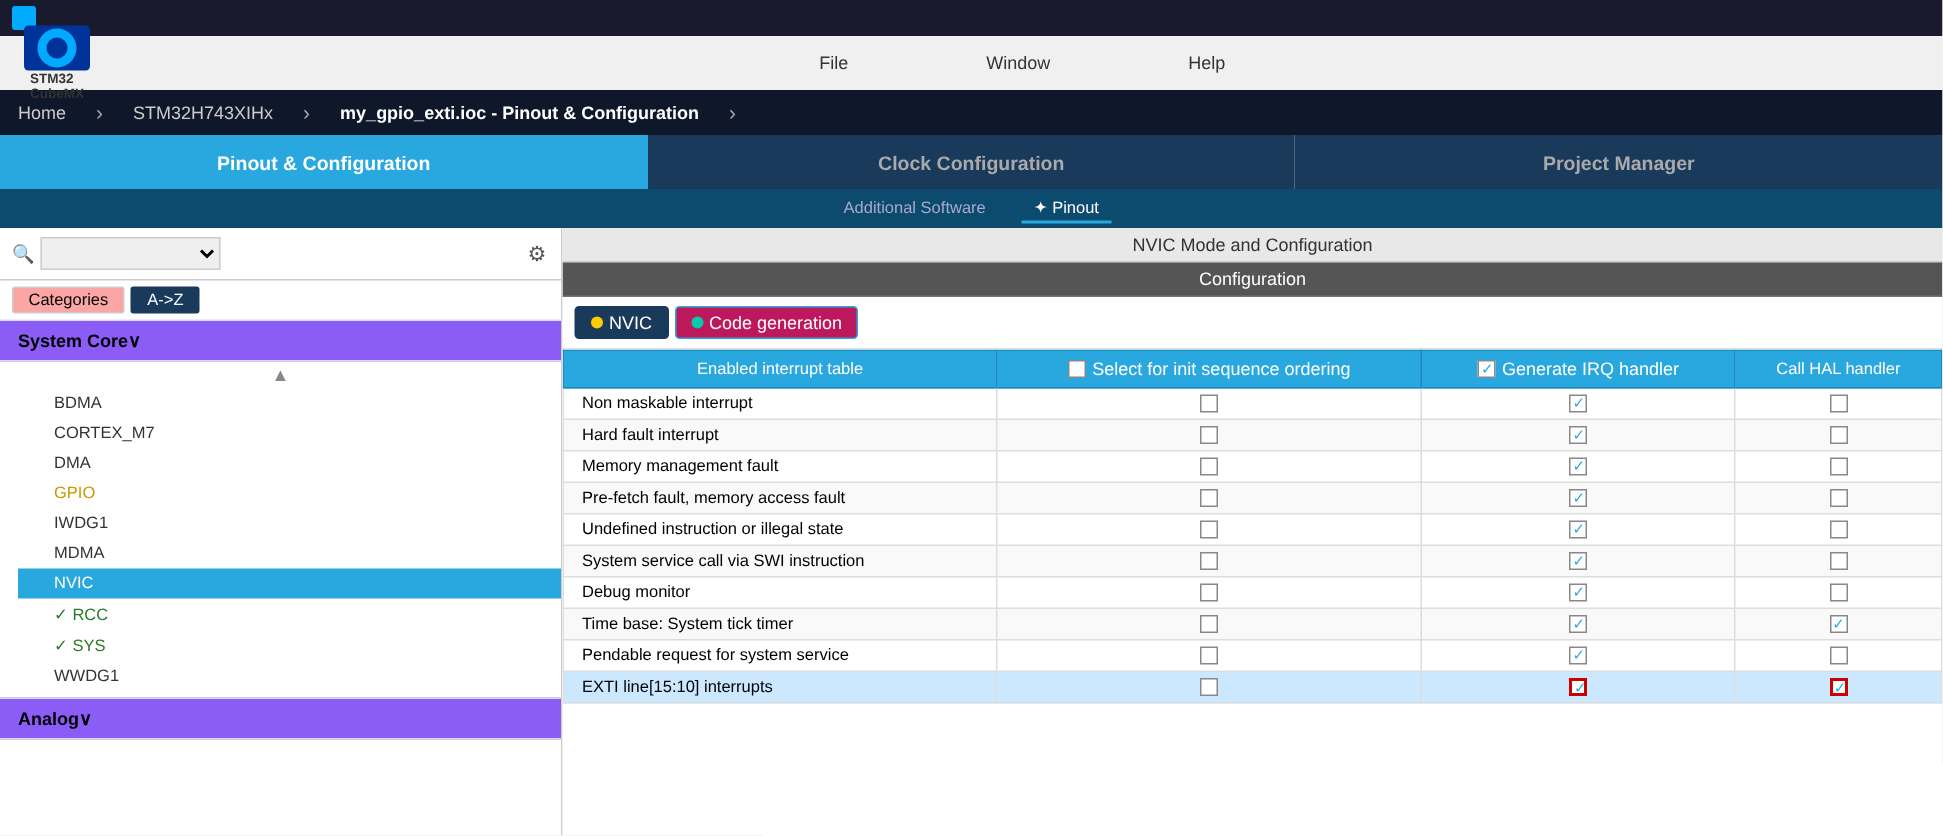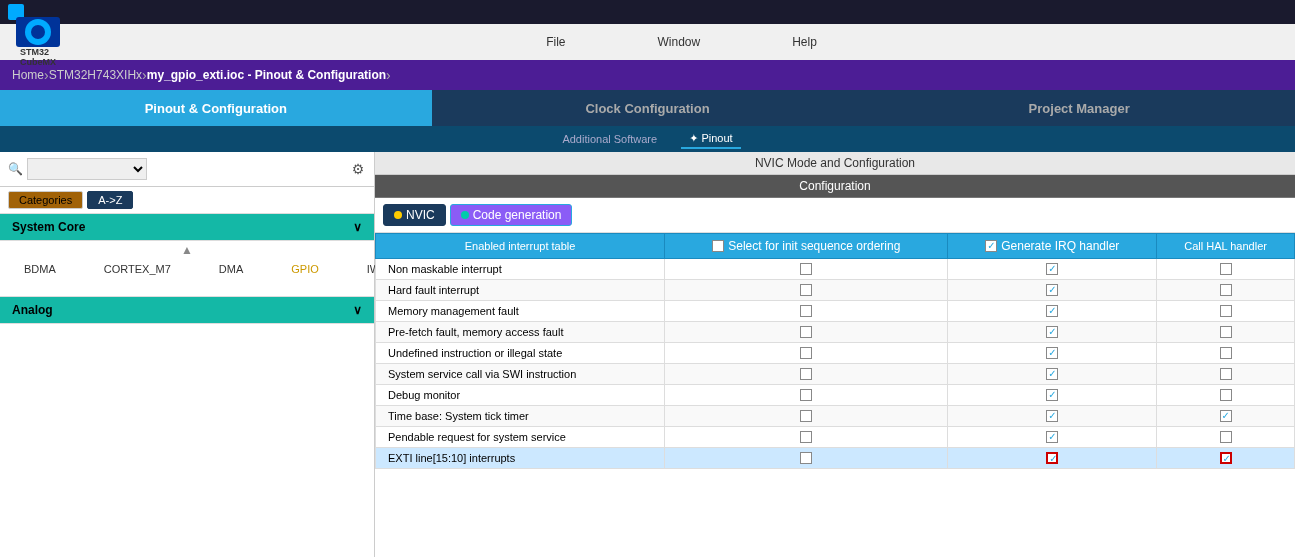--- a/index.html
+++ b/index.html
@@ -38,28 +38,28 @@
     }
     .menu-item {
       padding: 4px 16px;
       cursor: pointer;
       font-size: 12px;
       color: #333;
     }
 
     
     .breadcrumb {
-      background: #4c1d95;
+      background: #0f172a;
       color: white;
       display: flex;
       align-items: center;
       padding: 0 12px;
       height: 30px;
       font-size: 12px;
-      gap: 0;
+      gap: 20px;
     }
     .breadcrumb-item { color: #ccc; cursor: pointer; }
     .breadcrumb-item.active { color: white; font-weight: bold; }
     .breadcrumb-sep {
       color: #aaa;
       font-size: 14px;
     }
 
     
     .tab-bar {
@@ -140,41 +140,41 @@
       display: flex;
       padding: 4px 8px;
       gap: 4px;
       border-bottom: 1px solid #ddd;
     }
     .sidebar-tab {
       padding: 2px 10px;
       border: 1px solid #ccc;
       cursor: pointer;
       font-size: 11px;
-      background: #a16207;
+      background: #fca5a5;
       border-radius: 2px;
     }
     .sidebar-tab.active {
       background: #1a3a5c;
       color: white;
       border-color: #1a3a5c;
     }
     .sidebar-section {
       display: flex;
       align-items: center;
-      justify-content: space-between;
       padding: 6px 12px;
-      background: #14b8a6;
+      background: #8b5cf6;
       border-bottom: 1px solid #ddd;
       cursor: pointer;
     }
     .sidebar-section span { font-weight: bold; font-size: 12px; }
     .sidebar-items {
       display: flex;
-      flex-direction: row;
+      flex-direction: column;
+      padding-left: 12px;
     }
     .sidebar-item {
       padding: 4px 24px;
       cursor: pointer;
       font-size: 11px;
       color: #333;
     }
     .sidebar-item.selected {
       background: #29a8df;
       color: white;
@@ -230,21 +230,21 @@
       font-size: 11px;
       border-radius: 3px;
       background: #f5f5f5;
     }
     .nvic-tab.active-nvic {
       background: #1a3a5c;
       color: white;
       border-color: #1a3a5c;
     }
     .nvic-tab.active-code {
-      background: #8b5cf6;
+      background: #be185d;
       color: white;
       border-color: #29a8df;
     }
     .dot {
       width: 8px; height: 8px;
       border-radius: 50%;
       display: inline-block;
     }
     .dot-yellow { background: #ffcc00; }
     .dot-teal { background: #00ccaa; }

